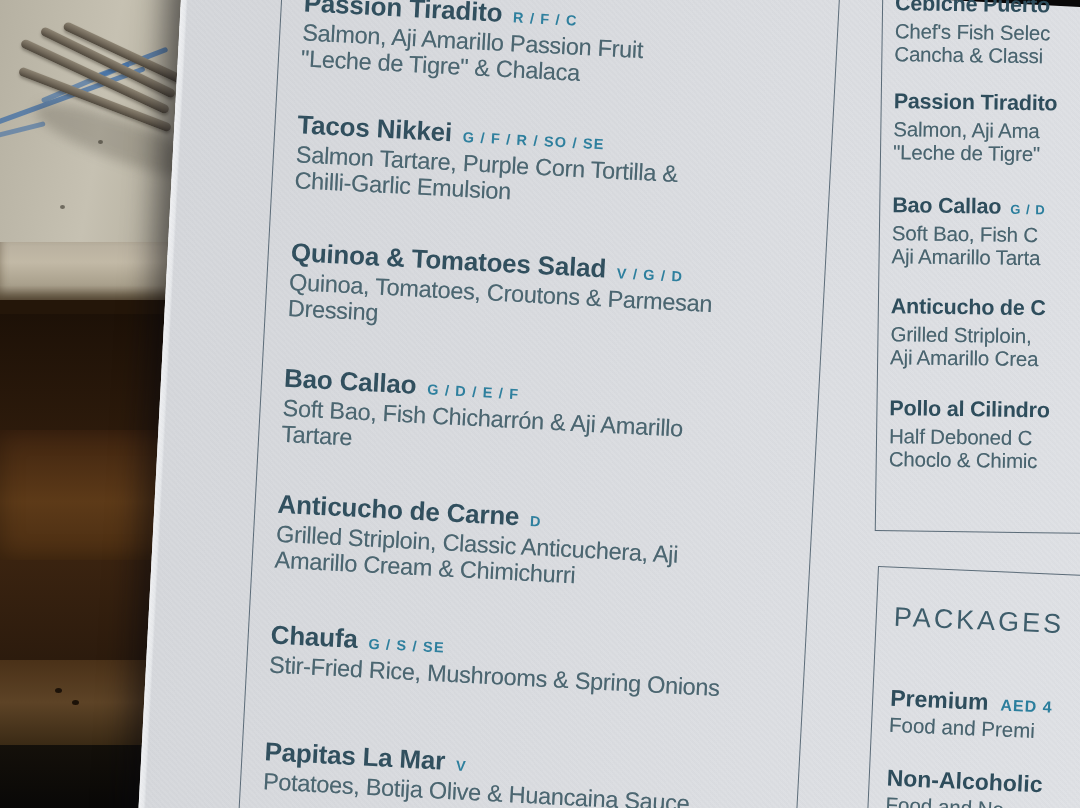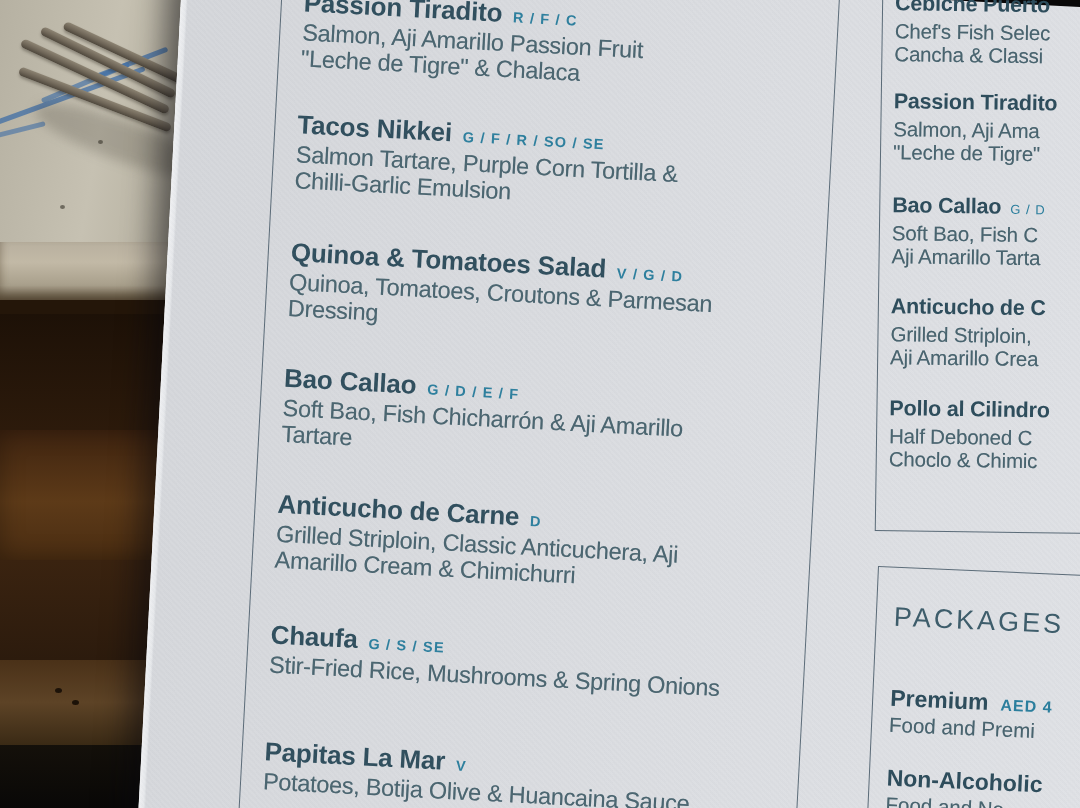--- a/index.html
+++ b/index.html
@@ -52,21 +52,21 @@
   .l-desc{font-size:23.5px;color:#49646f;line-height:26px;letter-spacing:-0.3px;white-space:nowrap;
     text-shadow:0 0 .6px rgba(73,100,111,.45);}
 
   
   .right-wrap{position:absolute;left:883px;top:-60px;width:420px;height:920px;
     transform:rotate(0.8deg);transform-origin:0 0;}
   .right-box{left:0;top:-80px;width:400px;height:669px;}
   .r-item{position:absolute;left:12px;width:400px;}
   .r-head{display:flex;align-items:baseline;gap:9px;height:28px;white-space:nowrap;}
   .r-name{font-size:21.5px;font-weight:bold;color:#2e4d5c;letter-spacing:-0.2px;}
-  .r-codes{font-size:13px;font-weight:normal;color:#2b7e9d;letter-spacing:1px;white-space:nowrap;}
+  .r-codes{font-size:13px;font-weight:bold;color:#2b7e9d;letter-spacing:1px;white-space:nowrap;}
   .r-desc{font-size:20.5px;color:#49646f;line-height:23px;letter-spacing:-0.2px;white-space:nowrap;
     text-shadow:0 0 .6px rgba(73,100,111,.45);}
 
   
   .pkg-wrap{position:absolute;left:878px;top:566px;width:400px;height:400px;
     transform:rotate(2.5deg);transform-origin:0 0;
     border:1.5px solid rgba(58,78,92,.8);}
   .pk-title{position:absolute;left:17px;top:34px;font-size:27px;letter-spacing:3px;
     color:#3e5d6b;white-space:nowrap;}
   .pk-item{position:absolute;left:17px;width:380px;}

